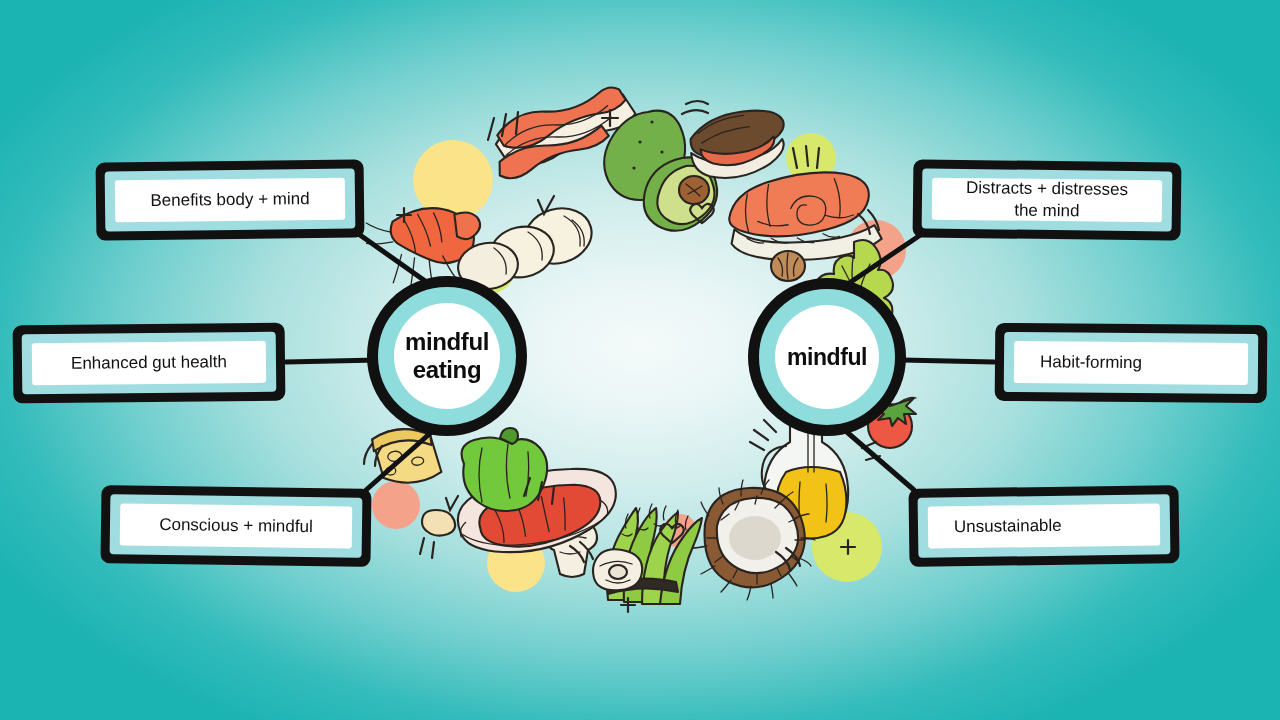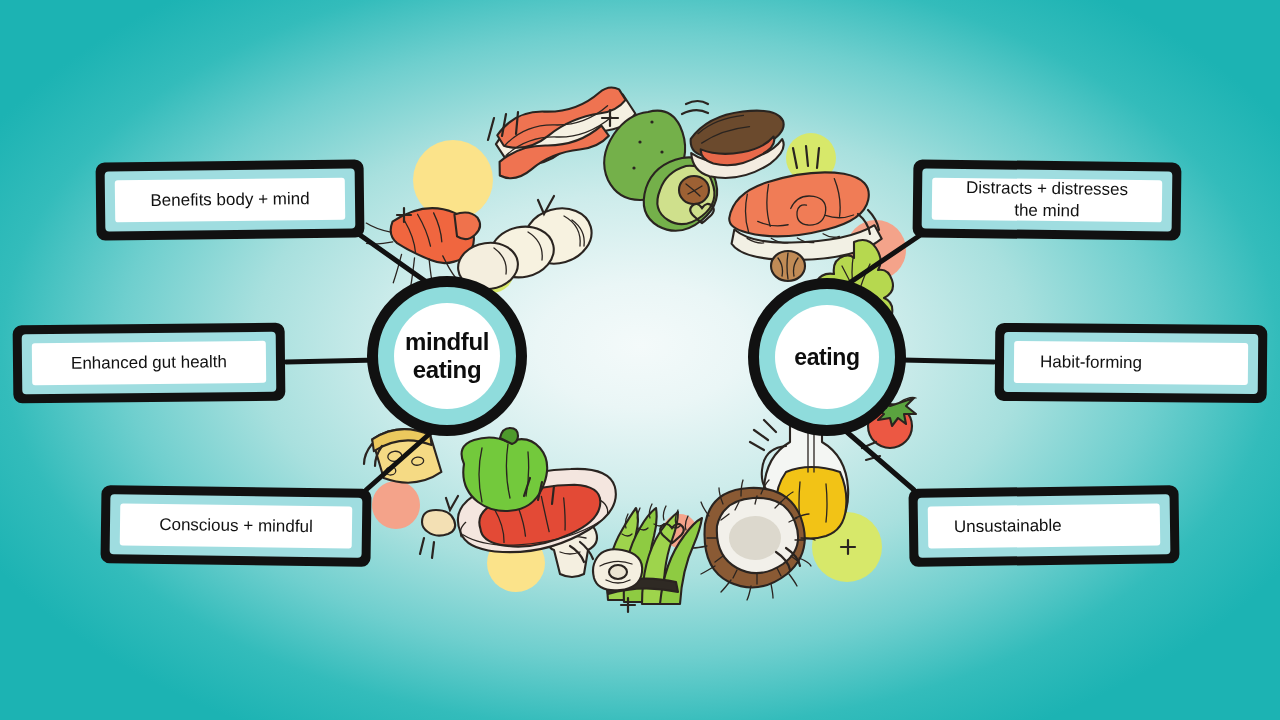--- a/index.html
+++ b/index.html
@@ -334,21 +334,21 @@
 
   <div class="node" id="node-left">
     <div class="node-inner">
       <span class="node-label">mindful
 eating</span>
     </div>
   </div>
 
   <div class="node" id="node-right">
     <div class="node-inner">
-      <span class="node-label">eating</span>
+      <span class="node-label">mindful</span>
     </div>
   </div>
 
   <div class="label-box" id="box-l1">
     <div class="label-band">
       <div class="label-panel">
         <span class="label-text">Benefits body + mind</span>
       </div>
     </div>
   </div>

